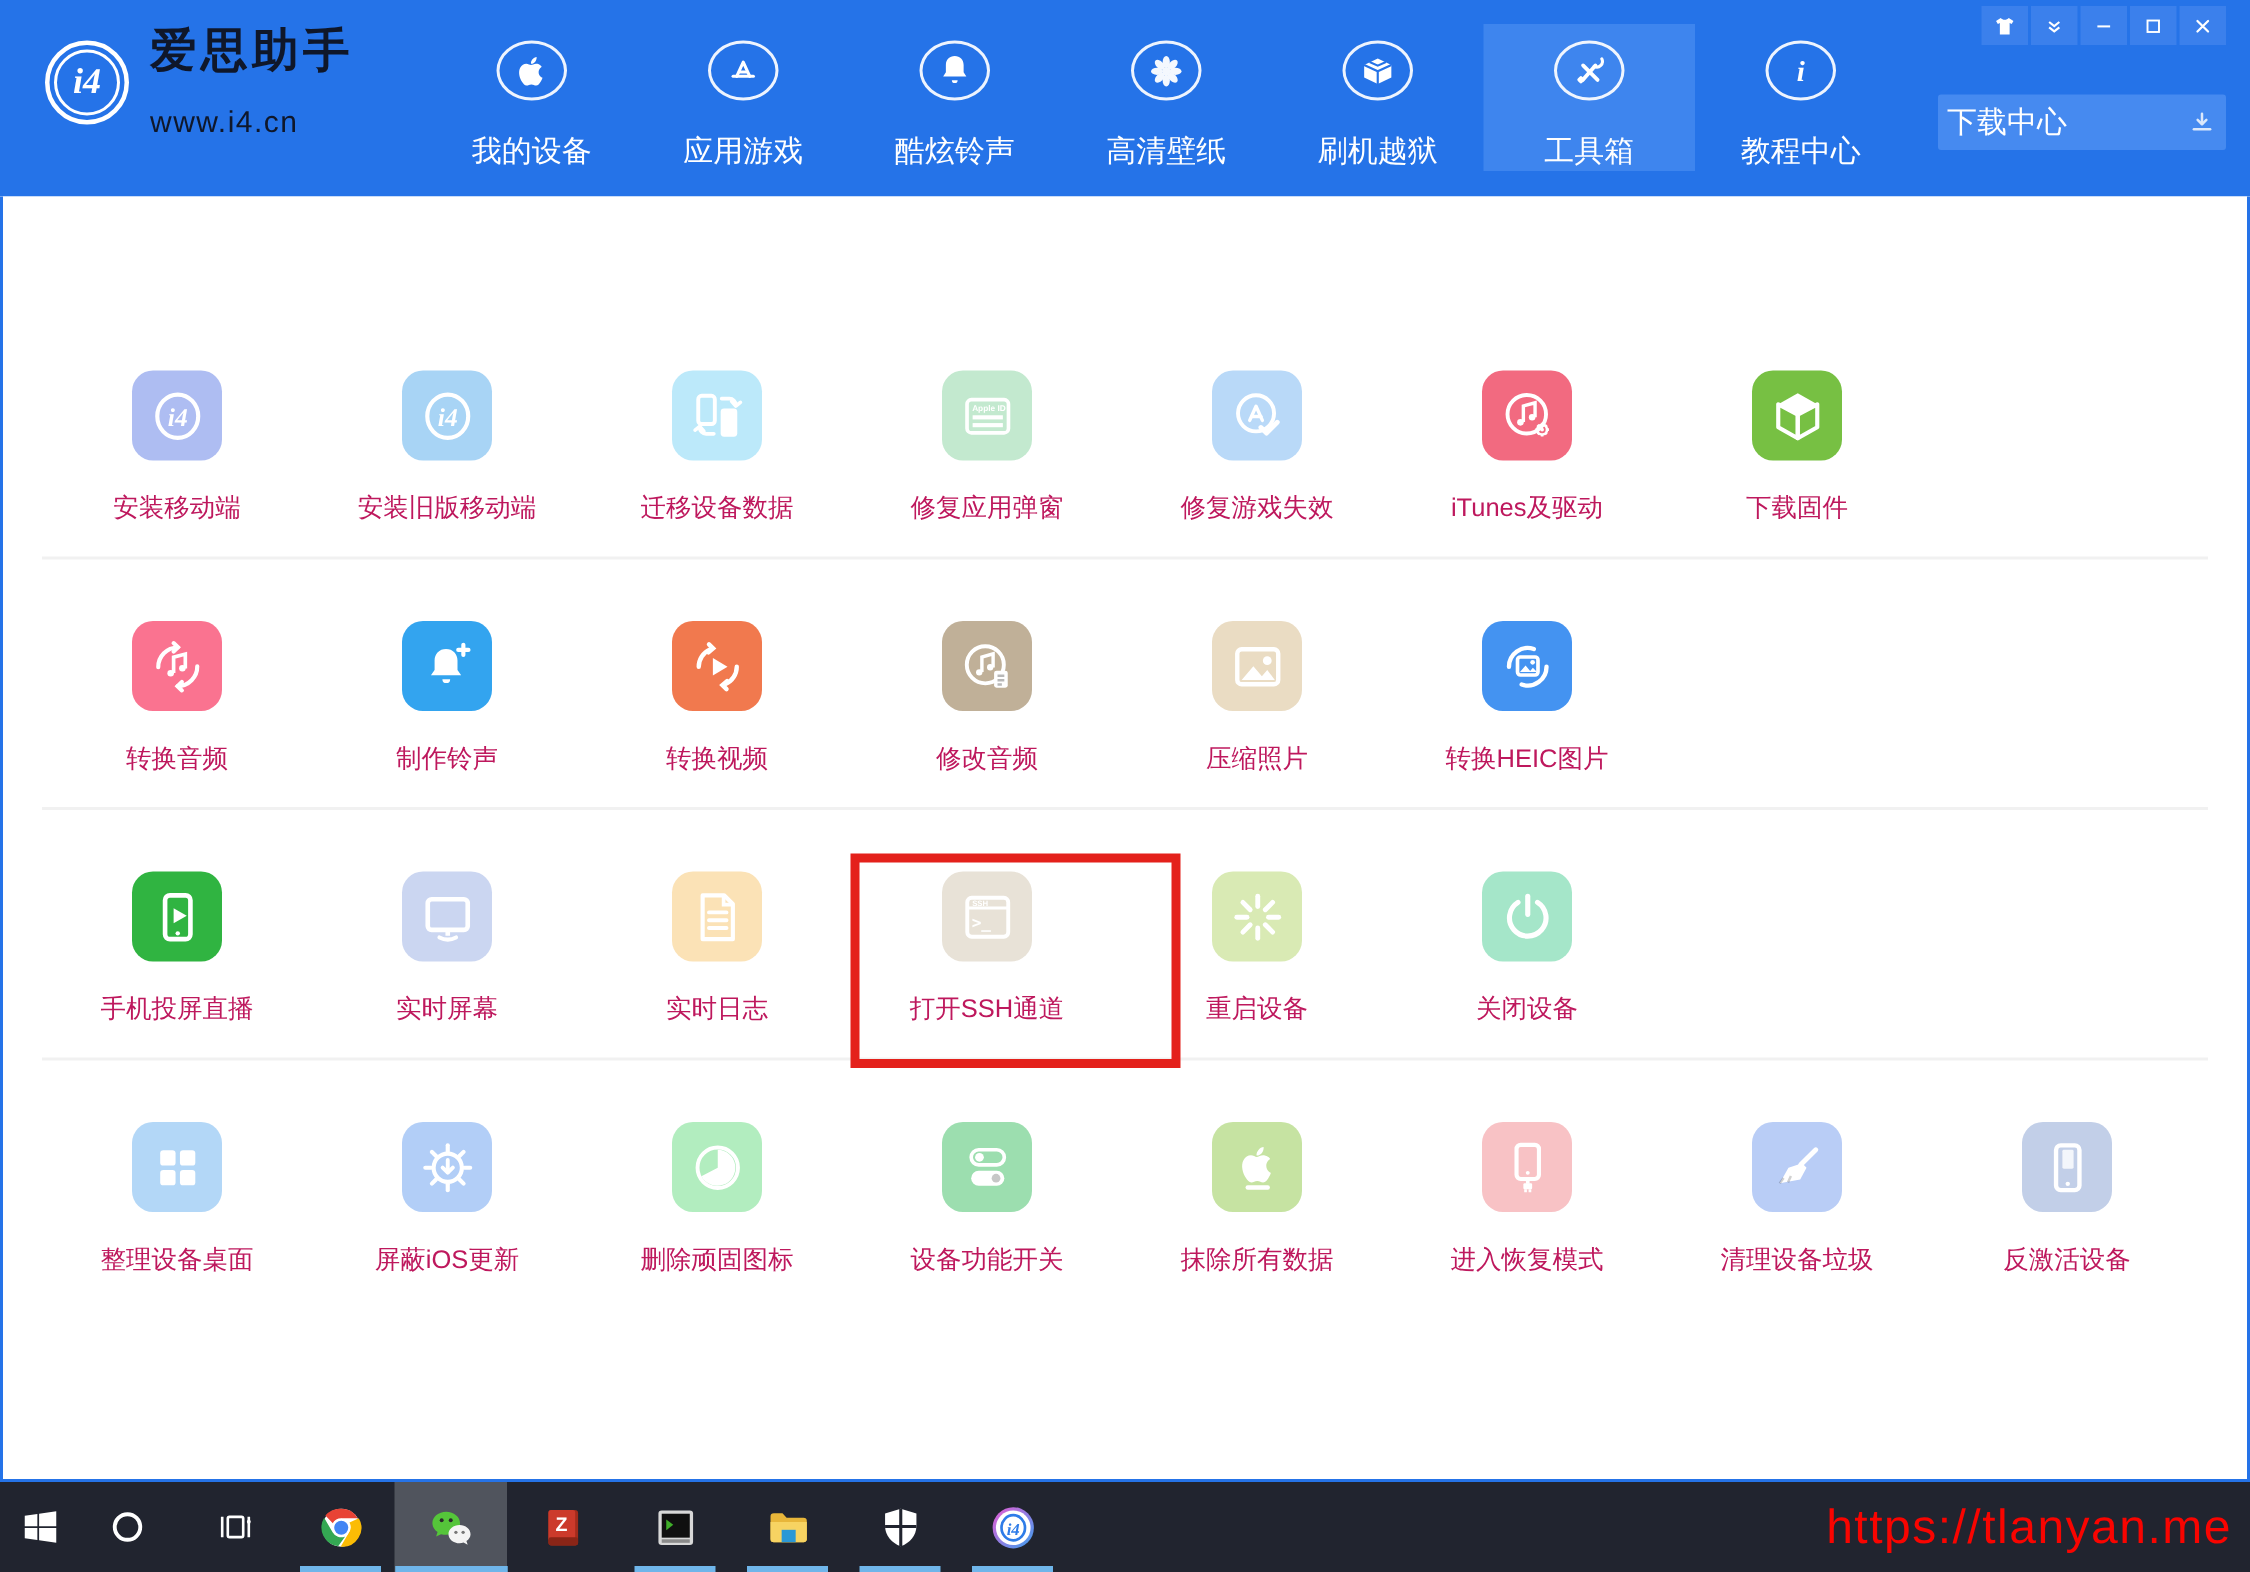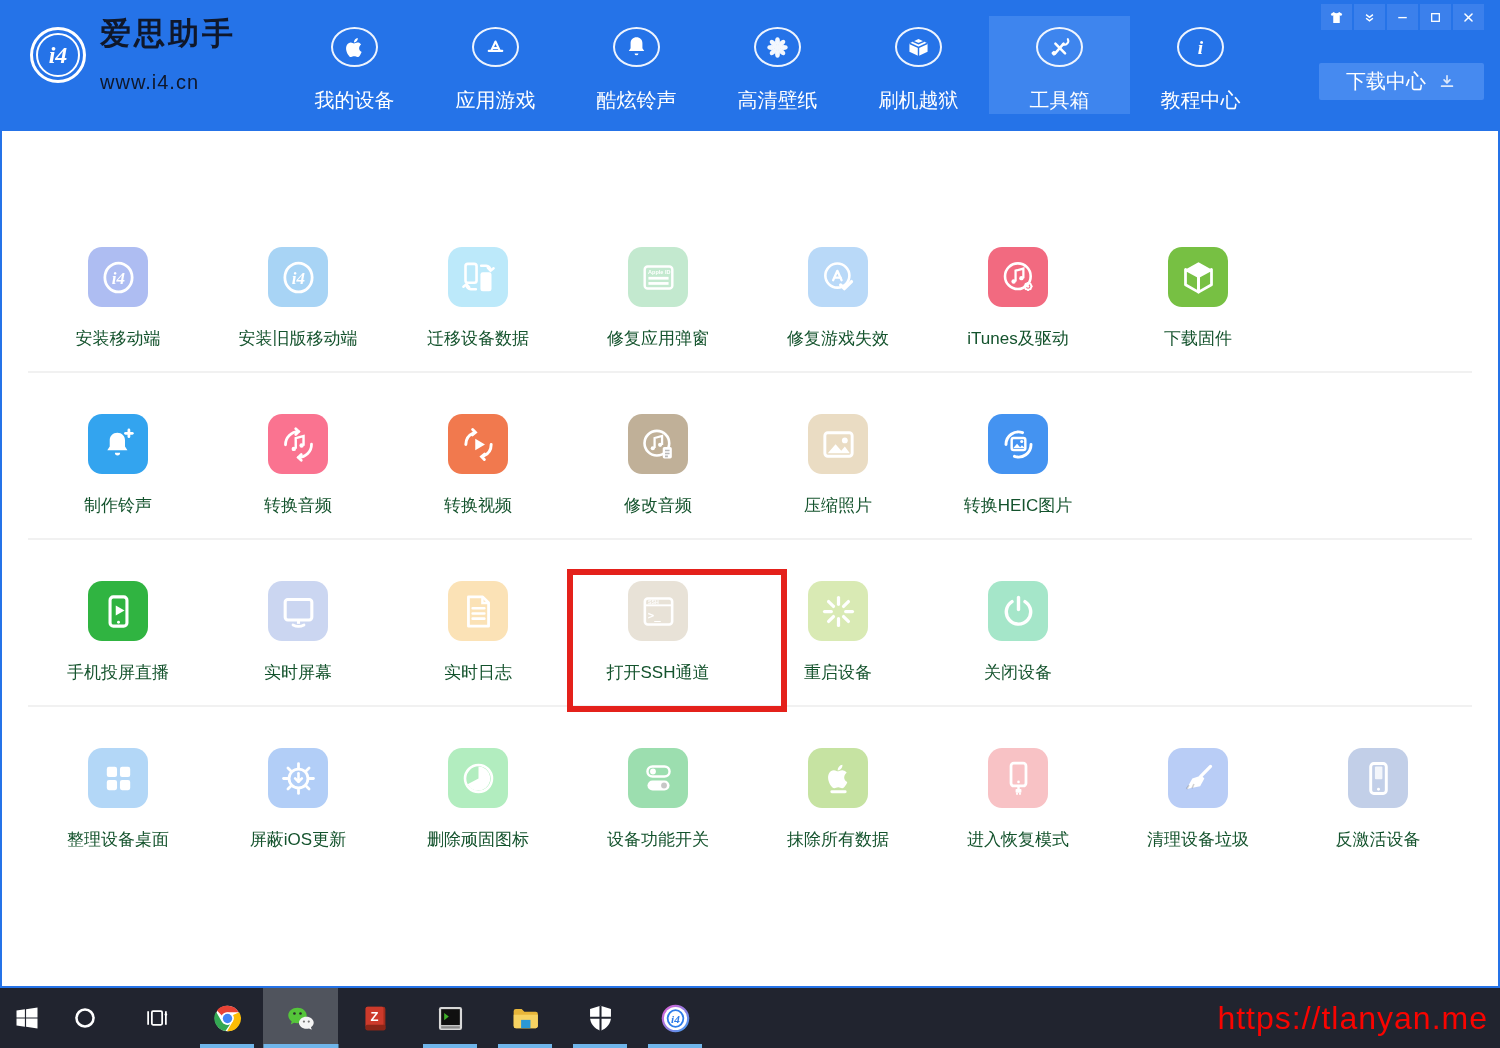--- a/index.html
+++ b/index.html
@@ -22,34 +22,34 @@
   .nav-item{width:141px;height:98px;display:flex;flex-direction:column;align-items:center;color:#fff;cursor:pointer;}
   .nav-item.selected{background:#3e85ee;}
   .nav-ico{margin-top:11px;width:47px;height:51px;border:2px solid rgba(255,255,255,.92);border-radius:50%;
     box-sizing:border-box;display:flex;align-items:center;justify-content:center;}
   .nav-ico svg{width:29px;height:29px;display:block;}
   .nav-label{margin-top:20px;font-size:20px;}
   .win-controls{position:absolute;top:4px;right:16px;display:flex;gap:2px;}
   .win-btn{width:31px;height:26px;background:#3b80ec;border:none;padding:0;cursor:pointer;
     display:flex;align-items:center;justify-content:center;}
   .win-btn svg{width:17px;height:17px;display:block;}
-  .dl-btn{position:absolute;top:63px;right:16px;width:165px;height:37px;background:#468af0;border:none;
+  .dl-btn{position:absolute;top:63px;right:16px;width:192px;height:37px;background:#468af0;border:none;
     border-radius:2px;color:#fff;font-size:20px;font-family:inherit;cursor:pointer;
-    display:flex;align-items:center;justify-content:center;gap:11px;}
+    display:flex;align-items:center;justify-content:space-between;gap:11px;}
   .dl-btn svg{width:20px;height:20px;display:block;}
   
   .main{position:absolute;top:131px;left:0;width:1500px;height:857px;background:#fff;box-sizing:border-box;
     border-left:2px solid #2573e8;border-right:2px solid #2573e8;border-bottom:2px solid #2573e8;}
   .grid{position:absolute;left:26px;top:75px;}
   .row{display:flex;width:1444px;height:167px;box-sizing:border-box;padding-top:41px;}
   .row.divided{border-bottom:2px solid #f1f1f1;}
   .tile{width:180px;display:flex;flex-direction:column;align-items:center;cursor:pointer;}
   .tile-icon{width:60px;height:60px;border-radius:14px;display:flex;align-items:center;justify-content:center;}
   .tile-icon svg{width:39px;height:39px;display:block;}
-  .tile-label{margin-top:20px;font-size:17px;color:#14532d;white-space:nowrap;}
+  .tile-label{margin-top:20px;font-size:17px;color:#be185d;white-space:nowrap;}
   .highlight-box{position:absolute;left:565px;top:438px;width:220px;height:143px;box-sizing:border-box;
     border:6px solid #e4211b;pointer-events:none;}
   
   .taskbar{position:absolute;top:988px;left:0;width:1500px;height:60px;background:#21242f;display:flex;align-items:stretch;}
   .tb-btn{position:relative;border:none;background:transparent;padding:0;cursor:pointer;
     display:flex;align-items:center;justify-content:center;}
   .tb-btn svg{display:block;}
   .tb-sys svg{width:28px;height:28px;}
   .tb-app svg{width:33px;height:33px;}
   .tb-app.active{background:#50545d;}
@@ -288,47 +288,47 @@
               <path d="M12 2.6l8 4.5-8 4.3-8-4.3z" fill="#fff"></path>
               <path d="M4 7.1v9.4l8 4.5V11.4z" fill="none" stroke="#fff" stroke-width="1.7" stroke-linejoin="round"></path>
               <path d="M20 7.1v9.4l-8 4.5V11.4z" fill="none" stroke="#fff" stroke-width="1.7" stroke-linejoin="round"></path>
             </svg>
           </span>
                    <span class="tile-label">下载固件</span>
         </div>
       </div>
       <div class="row divided">
         <div class="tile">
+          <span class="tile-icon" style="background:#fa7390">
+            <svg viewBox="0 0 24 24" xmlns="http://www.w3.org/2000/svg">
+              <g fill="none" stroke="#fff" stroke-width="1.7" stroke-linecap="round">
+                <path d="M20 11.8a8 8 0 0 1-8 8.1"></path>
+                <path d="M4 12.2a8 8 0 0 1 8-8.1"></path>
+                <path d="M13.7 18.2L11.9 20l1.8 1.7"></path>
+                <path d="M10.3 5.8l1.8-1.8-1.8-1.7"></path>
+              </g>
+              <path d="M10.3 14.6V8.1l4.8-1.3v5.9" fill="none" stroke="#fff" stroke-width="1.5"></path>
+              <circle cx="9.1" cy="14.7" r="1.35" fill="#fff"></circle>
+              <circle cx="13.9" cy="12.6" r="1.35" fill="#fff"></circle>
+            </svg>
+          </span>
+                   <span class="tile-label">转换音频</span>
+        </div>
+        <div class="tile">
           <span class="tile-icon" style="background:#33a4ef">
             <svg viewBox="0 0 24 24" xmlns="http://www.w3.org/2000/svg">
               <path d="M11.3 4.7c2.8 0 4.7 2 4.7 4.7v3.9l1.5 2.2H5.1l1.5-2.2V9.4c0-2.7 1.9-4.7 4.7-4.7z" fill="#fff"></path>
               <path d="M9.8 17.1a1.6 1.6 0 0 0 3.2 0z" fill="#fff"></path>
               <g stroke="#fff" stroke-width="1.7" stroke-linecap="round">
                 <path d="M18.4 3v4.2"></path>
                 <path d="M16.3 5.1h4.2"></path>
               </g>
             </svg>
           </span>
                    <span class="tile-label">制作铃声</span>
-        </div>
-        <div class="tile">
-          <span class="tile-icon" style="background:#fa7390">
-            <svg viewBox="0 0 24 24" xmlns="http://www.w3.org/2000/svg">
-              <g fill="none" stroke="#fff" stroke-width="1.7" stroke-linecap="round">
-                <path d="M20 11.8a8 8 0 0 1-8 8.1"></path>
-                <path d="M4 12.2a8 8 0 0 1 8-8.1"></path>
-                <path d="M13.7 18.2L11.9 20l1.8 1.7"></path>
-                <path d="M10.3 5.8l1.8-1.8-1.8-1.7"></path>
-              </g>
-              <path d="M10.3 14.6V8.1l4.8-1.3v5.9" fill="none" stroke="#fff" stroke-width="1.5"></path>
-              <circle cx="9.1" cy="14.7" r="1.35" fill="#fff"></circle>
-              <circle cx="13.9" cy="12.6" r="1.35" fill="#fff"></circle>
-            </svg>
-          </span>
-                   <span class="tile-label">转换音频</span>
         </div>
         <div class="tile">
           <span class="tile-icon" style="background:#f1794e">
             <svg viewBox="0 0 24 24" xmlns="http://www.w3.org/2000/svg">
               <g fill="none" stroke="#fff" stroke-width="1.8" stroke-linecap="round">
                 <path d="M19.8 12a7.8 7.8 0 0 1-4.6 7.1"></path>
                 <path d="M4.2 12a7.8 7.8 0 0 1 4.6-7.1"></path>
                 <path d="M15.6 21.2l-1.7-1.7 1.9-1.6"></path>
                 <path d="M8.4 2.8l1.7 1.7-1.9 1.6"></path>
               </g>

